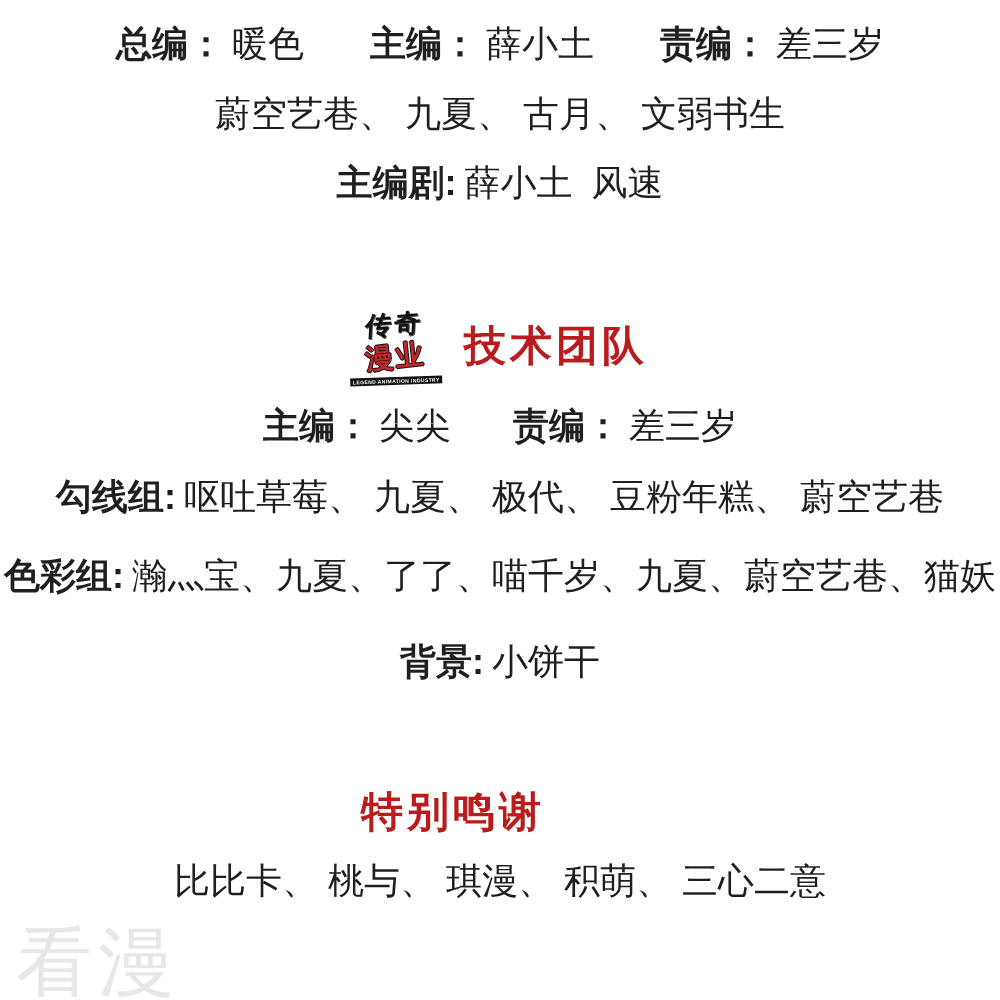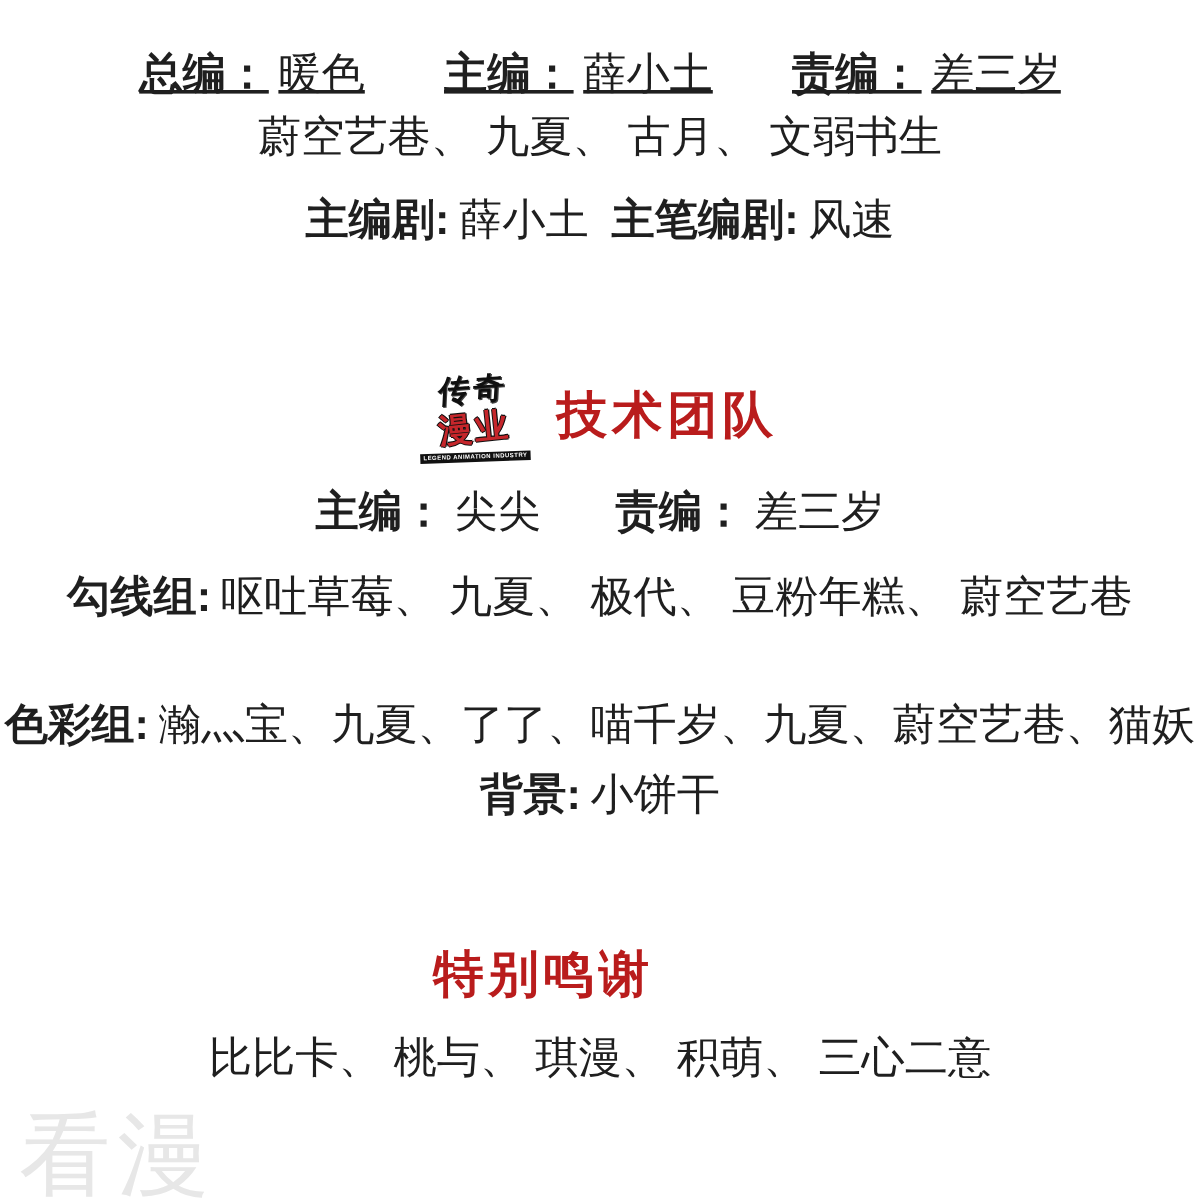--- a/index.html
+++ b/index.html
@@ -19,21 +19,21 @@
     align-items: baseline;
     font-size: 36px;
     line-height: 1.1;
     white-space: nowrap;
     color: #1f1f1f;
   }
   .seg { display: inline-flex; align-items: baseline; }
   .label { font-weight: 700; margin-right: 8px; }
   .value { font-weight: 400; }
 
-  .r1 { top: 41px;  gap: 66px; text-decoration: underline; }
+  .r1 { top: 24px;  gap: 66px; }
   .r2 { top: 94px; }
   .r3 { top: 163px; gap: 19px; align-items: flex-end; }
 
   .tech-header {
     position: absolute; top: 303px; left: 0; width: 1000px;
     display: flex; justify-content: center; align-items: center;
     gap: 26px;
   }
   .section-heading {
     font-size: 42px;
@@ -71,21 +71,21 @@
     color: #fff;
     font-size: 5px;
     font-weight: 700;
     letter-spacing: 0.4px;
     padding: 1px 3px;
     white-space: nowrap;
   }
 
   .r4 { top: 406px; gap: 62px; }
   .r5 { top: 477px; }
-  .r6 { top: 584px; text-align: right; }
+  .r6 { top: 556px; text-align: right; }
   .r7 { top: 642px; }
   .r8 { top: 861px; }
 
   .watermark {
     position: absolute;
     left: 16px; top: 912px;
     font-size: 76px;
     font-weight: 400;
     color: #e7e7e7;
     letter-spacing: 6px;
@@ -117,21 +117,20 @@
       <span class="value">蔚空艺巷、 九夏、 古月、 文弱书生</span>
     </span>
   </div>
 
   <div class="row r3">
     <span class="seg">
       <span class="label">主编剧:</span>
       <span class="value">薛小土</span>
     </span>
     <span class="seg">
-      <span class="label">主笔编剧:</span>
       <span class="value">风速</span>
     </span>
   </div>
 
   <div class="tech-header">
     <div class="logo">
       <div class="logo-top">传奇</div>
       <div class="logo-bottom">漫业</div>
       <div class="logo-caption">LEGEND ANIMATION INDUSTRY</div>
     </div>

